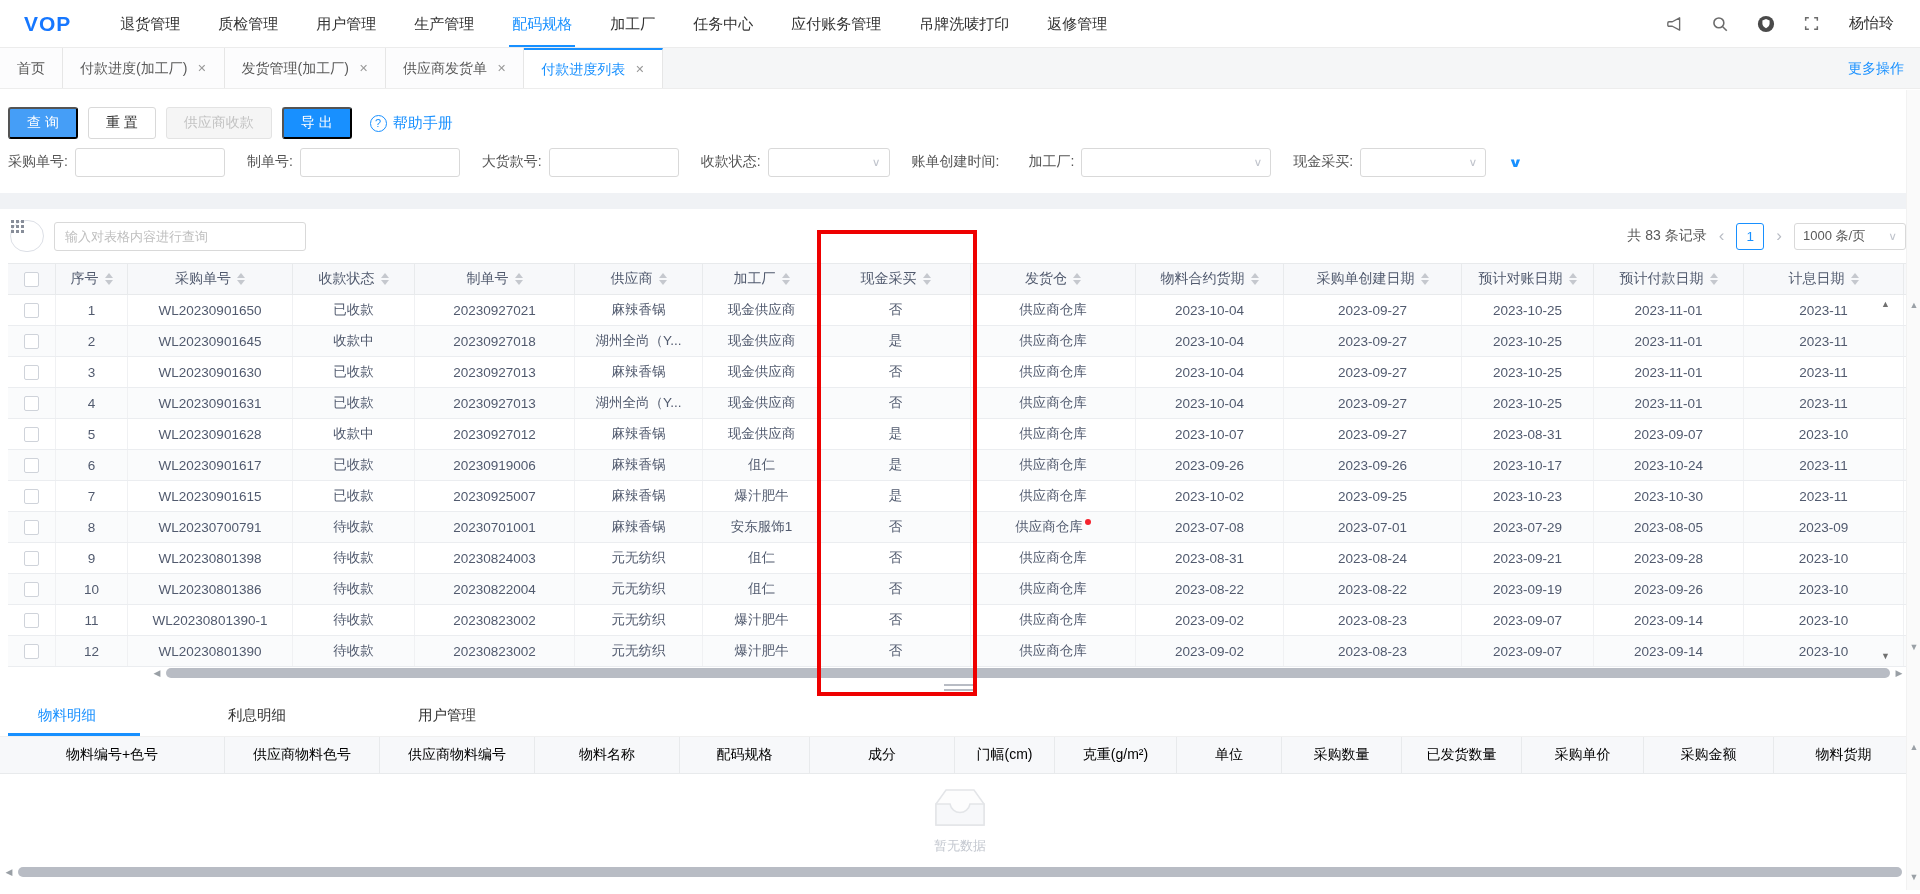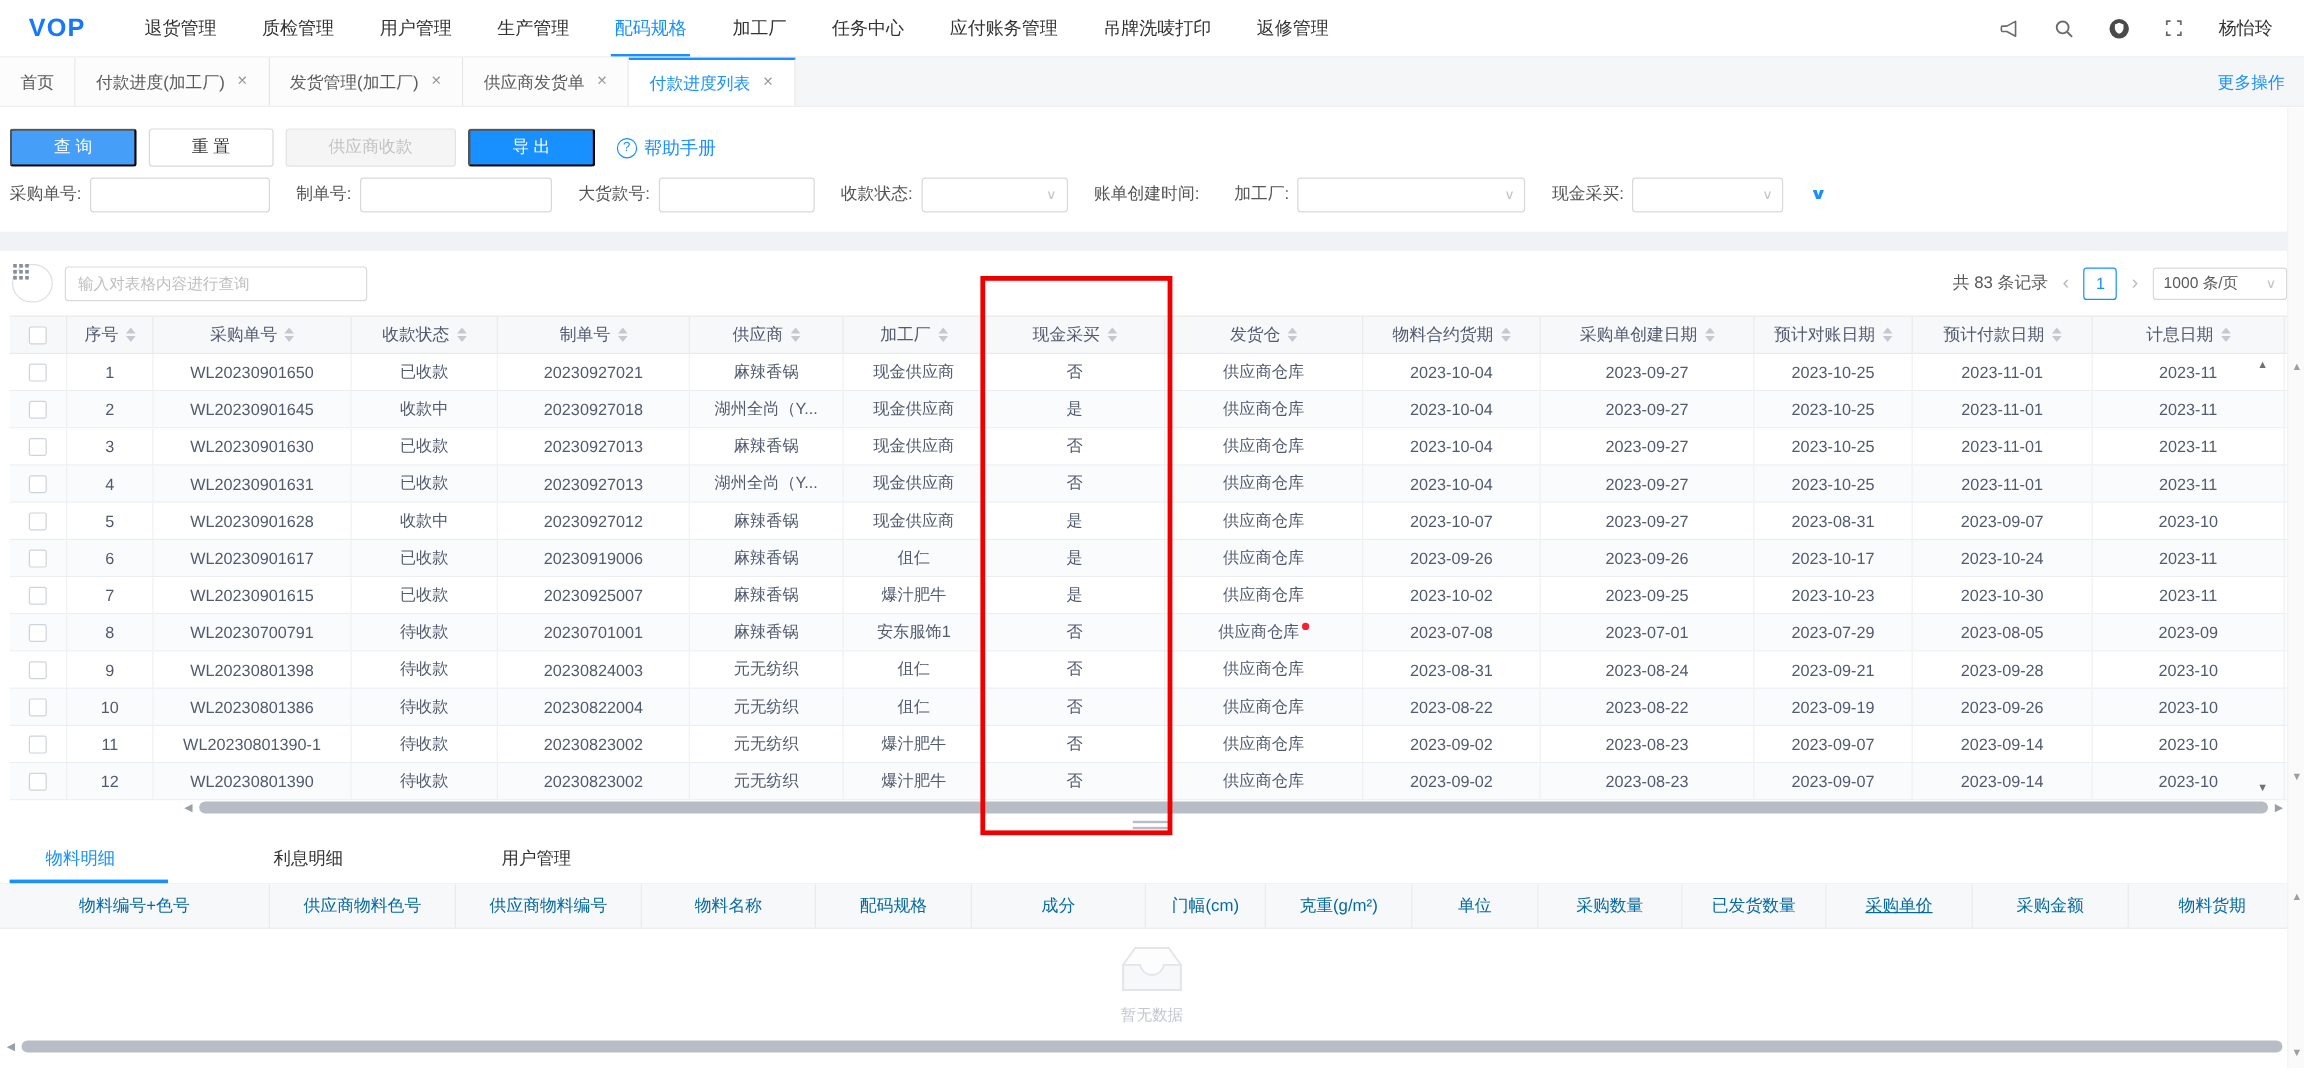--- a/index.html
+++ b/index.html
@@ -21,21 +21,21 @@
   
   .tabstrip { height:41px; background:#f5f6f7; display:flex; position:relative; border-bottom:1px solid #ededed; }
   .tab { background:#fcfcfd; border-right:1px solid #e6e6e6; padding:0 17px; font-size:14px;
     color:#595959; line-height:40px; display:flex; align-items:center; cursor:pointer; white-space:nowrap; }
   .tab.active { background:#fff; color:#1890ff; border-top:2px solid #1890ff; line-height:38px; }
   .tab-close { margin-left:10px; font-size:11px; color:#999; cursor:pointer; }
   .more-actions { position:absolute; right:16px; top:0; line-height:41px; color:#1890ff; font-size:14px; cursor:pointer; }
 
   
   .btn-row { display:flex; align-items:center; gap:10px; margin:18px 0 0 8px; height:32px; }
-  .btn { height:32px; padding:0 35px; border-radius:3px; font-size:14px; display:flex; align-items:center; cursor:pointer; white-space:nowrap; }
+  .btn { height:32px; padding:0 17px; border-radius:3px; font-size:14px; display:flex; align-items:center; cursor:pointer; white-space:nowrap; }
   .btn-query { background:#459ef7; color:#fff; }
   .btn-reset { background:#fff; border:1px solid #d9d9d9; color:#333; }
   .btn-disabled { background:#f5f5f5; border:1px solid #e3e3e3; color:#c3c3c3; cursor:not-allowed; }
   .btn-export { background:#1890ff; color:#fff; }
   .help-link { display:flex; align-items:center; gap:6px; color:#1890ff; font-size:15px; margin-left:8px; cursor:pointer; }
   .q-circle { width:17px; height:17px; border:1px solid #1890ff; border-radius:50%; font-size:11px;
     display:flex; align-items:center; justify-content:center; }
 
   
   .filter-row { display:flex; align-items:center; margin:8px 0 0 8px; height:30px; font-size:14px; color:#555; }
@@ -93,21 +93,21 @@
   
   .vt-arrow { position:absolute; right:16px; font-size:9px; color:#707070; }
 
   
   .bp-tabs { height:42px; display:flex; padding-left:8px; border-bottom:1px solid #f0f0f0; }
   .bp-tab { width:190px; padding-left:30px; display:flex; align-items:center; font-size:14.5px; color:#333; cursor:pointer; position:relative; }
   .bp-tab.active { color:#1890ff; }
   .bp-tab.active::after { content:""; position:absolute; left:0; bottom:0; height:3px; width:132px; background:#1890ff; }
   .bp-head { display:flex; height:37px; background:#f7f8fa; border-bottom:1px solid #e8eaec; }
   .bp-th { flex:none; display:flex; align-items:center; justify-content:center; border-right:1px solid #e8eaec;
-    font-size:14px; color:#0369a1; white-space:nowrap; overflow:hidden; }
+    font-size:14px; color:#000000; white-space:nowrap; overflow:hidden; }
   .empty-zone { height:92px; display:flex; flex-direction:column; align-items:center; justify-content:center; gap:6px; }
   .empty-text { color:#c3c7cf; font-size:13px; }
   .bottom-scroll { height:12px; display:flex; align-items:center; margin:0 2px; }
 
   
   .v-strip { position:absolute; right:0; top:90px; width:14px; height:800px; background:#fafafa; border-left:1px solid #f2f2f2; }
   .vs-arrow { position:absolute; left:0; width:14px; text-align:center; font-size:9px; color:#9aa0a6; }
 
   
   .red-box { position:absolute; left:817px; top:230px; width:160px; height:466px;
@@ -590,21 +590,21 @@
     <div class="bp-th" style="width: 155px;">供应商物料色号</div>
     <div class="bp-th" style="width: 155px;">供应商物料编号</div>
     <div class="bp-th" style="width: 145px;">物料名称</div>
     <div class="bp-th" style="width: 130px;">配码规格</div>
     <div class="bp-th" style="width: 145px;">成分</div>
     <div class="bp-th" style="width: 100px;">门幅(cm)</div>
     <div class="bp-th" style="width: 122px;">克重(g/m²)</div>
     <div class="bp-th" style="width: 105px;">单位</div>
     <div class="bp-th" style="width: 120px;">采购数量</div>
     <div class="bp-th" style="width: 120px;">已发货数量</div>
-    <div class="bp-th" style="width: 122px; text-decoration: underline;">采购单价</div>
+    <div class="bp-th" style="width: 122px;">采购单价</div>
     <div class="bp-th" style="width: 130px;">采购金额</div>
     <div class="bp-th" style="width: 140px;">物料货期</div>
   </div>
 <div class="empty-zone">
   <svg width="66" height="46" viewBox="0 0 64 46">
     <path d="M8 19 L18 5 H46 L56 19 V40 H8 Z" fill="#fdfdfd" stroke="#e3e5e8" stroke-width="1.5"></path>
     <path d="M8 19 H22 C23 24 27 27.5 32 27.5 C37 27.5 41 24 42 19 H56 V40 H8 Z" fill="#f7f8fa" stroke="#e3e5e8" stroke-width="1.5"></path>
   </svg>
   <span class="empty-text">暂无数据</span>
 </div>

